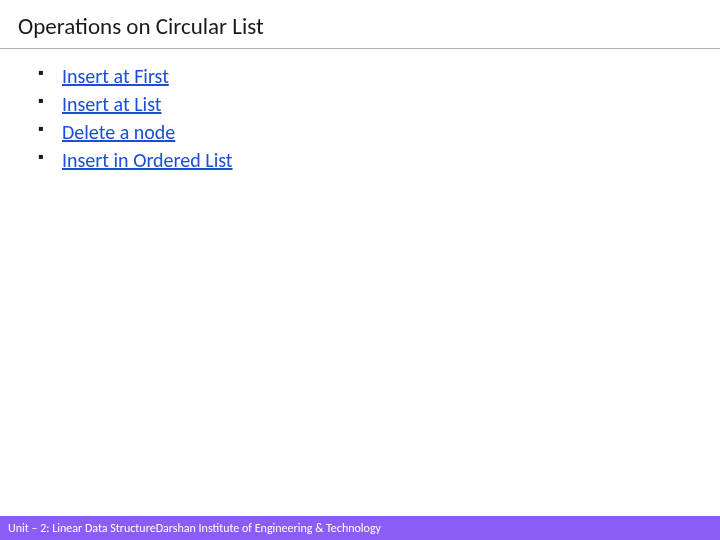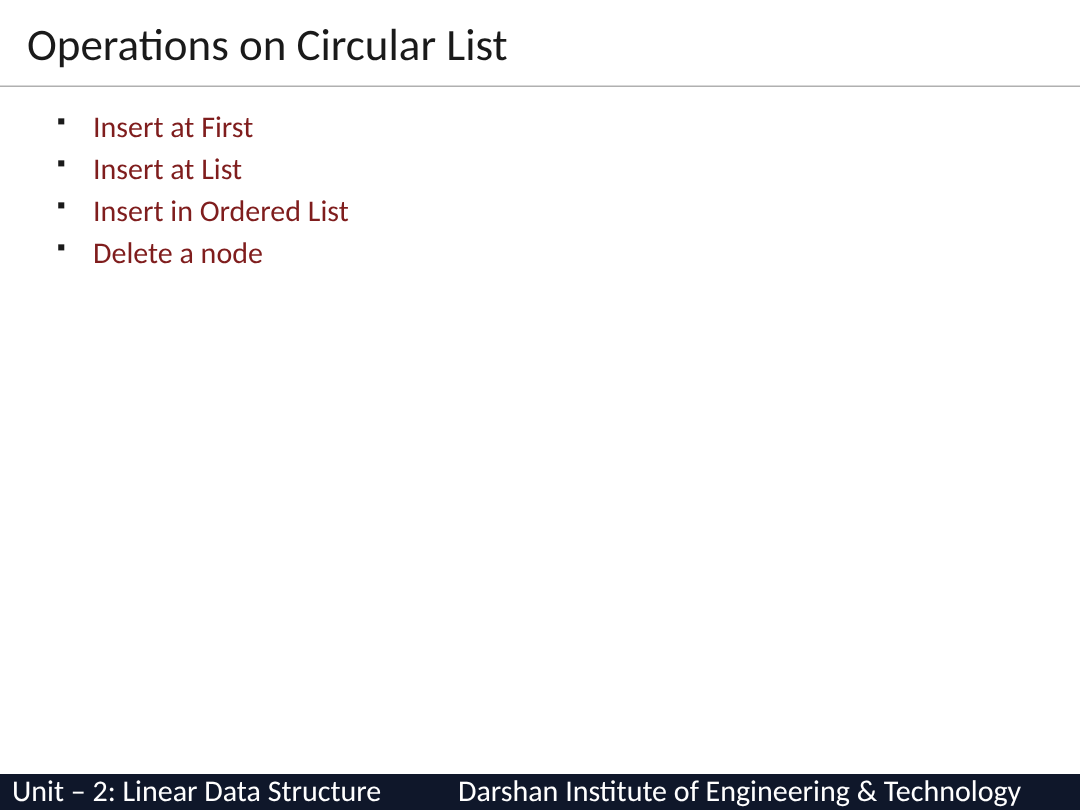--- a/index.html
+++ b/index.html
@@ -10,86 +10,86 @@
       background: #ffffff;
       position: relative;
       overflow: hidden;
     }
     .slide {
       width: 100%;
       height: 100%;
       position: relative;
     }
     .title {
-      font-size: 30px;
+      font-size: 23px;
       font-weight: 400;
       color: #1a1a1a;
       padding: 12px 18px 8px 18px;
       border-bottom: 1px solid #b0b0b0;
       margin-bottom: 14px;
     }
     .content {
       padding: 0 36px;
     }
     .bullet-list {
       list-style: none;
     }
     .bullet-item {
       font-size: 20px;
-      color: #7f1d1d;
+      color: #1d4ed8;
       line-height: 1.3;
       margin-bottom: 2px;
       position: relative;
       padding-left: 26px;
+      text-decoration: underline;
     }
     .bullet-item::before {
       content: "▪";
       position: absolute;
       left: 2px;
       top: 0;
       font-size: 16px;
       color: #1a1a1a;
     }
     .footer {
       position: absolute;
       bottom: 0;
       left: 0;
       right: 0;
       height: 24px;
-      background: #0f172a;
+      background: #8b5cf6;
       color: #ffffff;
       display: flex;
       align-items: center;
-      font-size: 20px;
+      font-size: 12px;
       padding: 0 8px;
     }
     .footer-left {
       flex: 0 0 auto;
     }
     .footer-center {
       flex: 0 0 auto;
       padding-left: 128px;
       padding-right: 20px;
     }
     .footer-right {
       flex: 1;
-      text-align: center;
-      margin-left: 20px;
+      text-align: left;
     }
   </style>
 </head>
 <body>
 
 <div class="slide">
   <h1 class="title">Operations on Circular List</h1>
   <div class="content">
     <ul class="bullet-list">
       <li class="bullet-item">Insert at First</li>
       <li class="bullet-item">Insert at List</li>
+      <li class="bullet-item">Delete a node</li>
       <li class="bullet-item">Insert in Ordered List</li>
-      <li class="bullet-item">Delete a node</li>
     </ul>
   </div>
   <div class="footer">
     <div class="footer-left">Unit – 2: Linear Data Structure</div>
     <div class="footer-right">Darshan Institute of Engineering &amp; Technology</div>
   </div>
 </div>
 
 </body></html>

